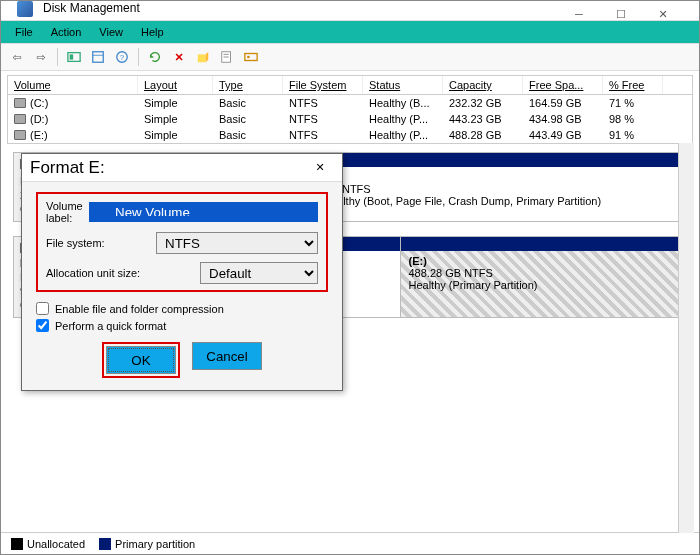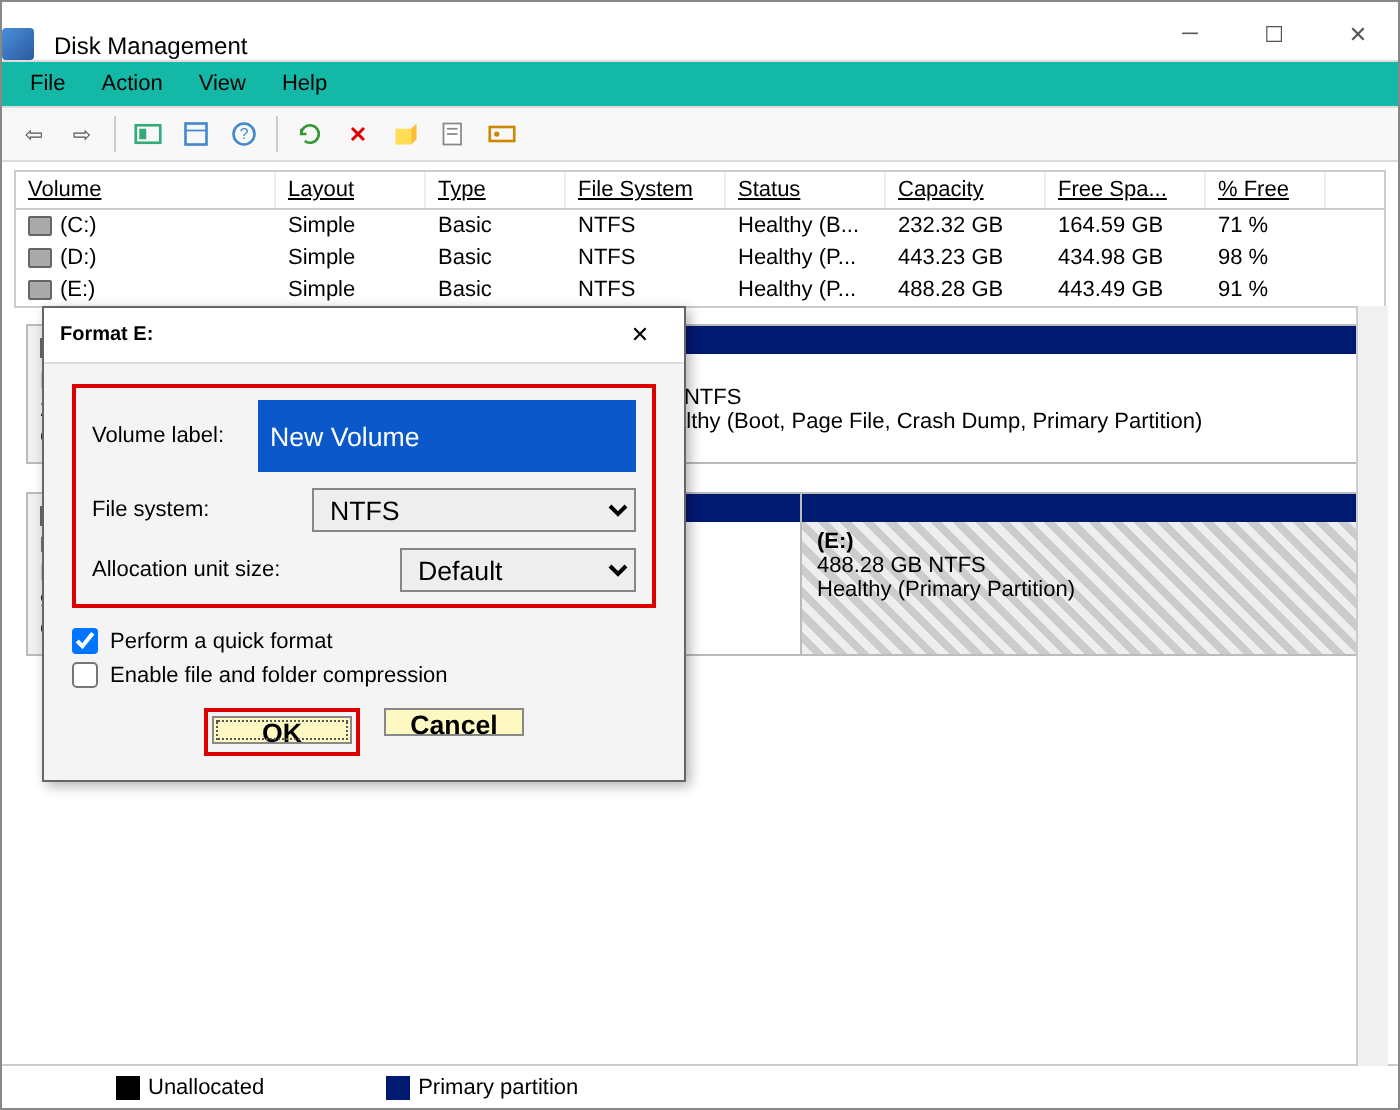--- a/index.html
+++ b/index.html
@@ -1,18 +1,18 @@
 <!DOCTYPE html>
 <html><head>
 <meta charset="utf-8">
 <style>
 * { box-sizing: border-box; margin: 0; padding: 0; }
 body { font-family: "Segoe UI", Tahoma, sans-serif; font-size: 11px; background: #fff; color: #000; }
 .window { width: 700px; height: 555px; border: 1px solid #888; background: #fff; display: flex; flex-direction: column; position: relative; }
-.titlebar { height: 30px; display: flex; align-items: flex-end; padding: 0 0; background: #fff; border-bottom: 1px solid #ddd; }
+.titlebar { height: 20px; display: flex; align-items: flex-start; padding: 0 16px; background: #fff; border-bottom: 1px solid #ddd; }
 .titlebar .title { flex: 1; font-size: 12px; padding-left: 4px; }
 .titlebar .ico { width: 16px; height: 16px; background: linear-gradient(135deg,#4a90d9,#2c5aa0); border-radius: 2px; margin-right: 6px; }
 .winbtns { display: flex; gap: 2px; }
 .winbtn { width: 40px; height: 26px; display: flex; align-items: center; justify-content: center; color: #555; cursor: pointer; }
 .menubar { height: 22px; display: flex; align-items: center; padding: 0 6px; gap: 2px; background: #14b8a6; }
 .menubar span { padding: 2px 8px; cursor: pointer; }
 .toolbar { height: 28px; display: flex; align-items: center; padding: 0 6px; gap: 4px; border-top: 1px solid #ddd; border-bottom: 1px solid #ddd; background: #f8f8f8; }
 .tbtn { width: 20px; height: 20px; display: flex; align-items: center; justify-content: center; cursor: pointer; color: #555; border: 1px solid transparent; }
 .tsep { width: 1px; height: 18px; background: #ccc; margin: 0 2px; }
 .xred { color: #d00; font-weight: bold; }
@@ -34,40 +34,40 @@
 .diskparts { flex: 1; display: flex; }
 .part { flex: 1; display: flex; flex-direction: column; border-left: 1px solid #bbb; }
 .part:first-child { border-left: none; }
 .partbar { height: 14px; background: #001a72; }
 .partbody { padding: 4px 8px; font-size: 11px; flex:1; }
 .hatch { background: repeating-linear-gradient(45deg,#eee,#eee 4px,#ccc 4px,#ccc 8px); }
 .scrollbar { width: 16px; background: #f0f0f0; border-left: 1px solid #ccc; position: absolute; right: -1px; top: -1px; bottom: -1px; }
 .graphwrap { position: relative; flex: 1; margin: 0 6px; }
 
 .legend { height: 22px; display: flex; align-items: center; gap: 14px; padding: 0 10px; border-top: 1px solid #ccc; background: #fff; }
-.lgitem { display: flex; align-items: center; gap: 4px; margin-left: 47px; }
+.lgitem { display: flex; align-items: center; gap: 4px; }
 .lgbox { width: 12px; height: 12px; }
 
 
 .dialog { position: absolute; left: 20px; top: 152px; width: 322px; background: #f4f4f4; border: 1px solid #666; box-shadow: 2px 2px 6px rgba(0,0,0,.3); z-index: 10; }
 .dialog .dtitle { height: 28px; display: flex; align-items: center; padding: 0 8px; background: #fff; border-bottom: 1px solid #ddd; }
-.dialog .dtitle span:first-child { flex: 1; font-size: 10px; font-weight: bold; }
+.dialog .dtitle span:first-child { flex: 1; font-size: 17px; }
 .dclose { width: 28px; height: 24px; display: flex; align-items: center; justify-content: center; cursor: pointer; }
 .dbody { padding: 10px 14px 12px 14px; }
 .fieldgrp { border: 2px solid #d00; padding: 6px 8px; margin-bottom: 10px; }
 .fld { display: flex; align-items: center; margin-bottom: 8px; }
 .fld:last-child { margin-bottom: 0; gap: 44px; }
 .fld label { width: 110px; }
-.fld input[type=text] { flex: 1; height: 36px; padding: 1px 4px; border: 2px solid #14b8a6; background: #fff; }
+.fld input[type=text] { flex: 1; height: 20px; padding: 1px 20px; border: 6px solid #14b8a6; background: #fff; }
 .fld input[type=text].sel { background: #0a58ca; color: #fff; border-color: #0a58ca; }
 .fld select { flex: 1; height: 22px; border: 1px solid #888; background: #eee; padding: 0 4px; }
 .chk { display: flex; align-items: center; gap: 6px; margin: 4px 0; }
 .chk input { width: 13px; height: 13px; }
 .dbtns { display: flex; justify-content: center; gap: 12px; margin-top: 10px; }
-.dbtns button { width: 70px; height: 14px; background: #fef9c3; border: 1px solid #888; cursor: pointer; font-weight: bold; }
+.dbtns button { width: 70px; height: 28px; background: #0ea5e9; border: 1px solid #888; cursor: pointer; }
 .okwrap { border: 2px solid #d00; padding: 2px; }
 .okwrap button { outline: 1px dotted #555; outline-offset: -3px; }
 </style>
 </head>
 <body>
 
 <div class="window">
   <div class="titlebar">
     <div class="ico"></div>
     <div class="title">Disk Management</div>
@@ -259,26 +259,26 @@
         <div class="fld">
           <label>File system:</label>
           <select><option>NTFS</option></select>
         </div>
         <div class="fld">
           <label>Allocation unit size:</label>
           <select><option>Default</option></select>
         </div>
       </div>
       <div class="chk">
+        <input type="checkbox" style="">
+        <span>Enable file and folder compression</span>
+      </div>
+      <div class="chk">
         <input type="checkbox" checked="" style="">
         <span>Perform a quick format</span>
-      </div>
-      <div class="chk">
-        <input type="checkbox" style="">
-        <span>Enable file and folder compression</span>
       </div>
       <div class="dbtns">
         <span class="okwrap"><button>OK</button></span>
         <button>Cancel</button>
       </div>
     </div>
   </div>
 </div>
 
 </body></html>

